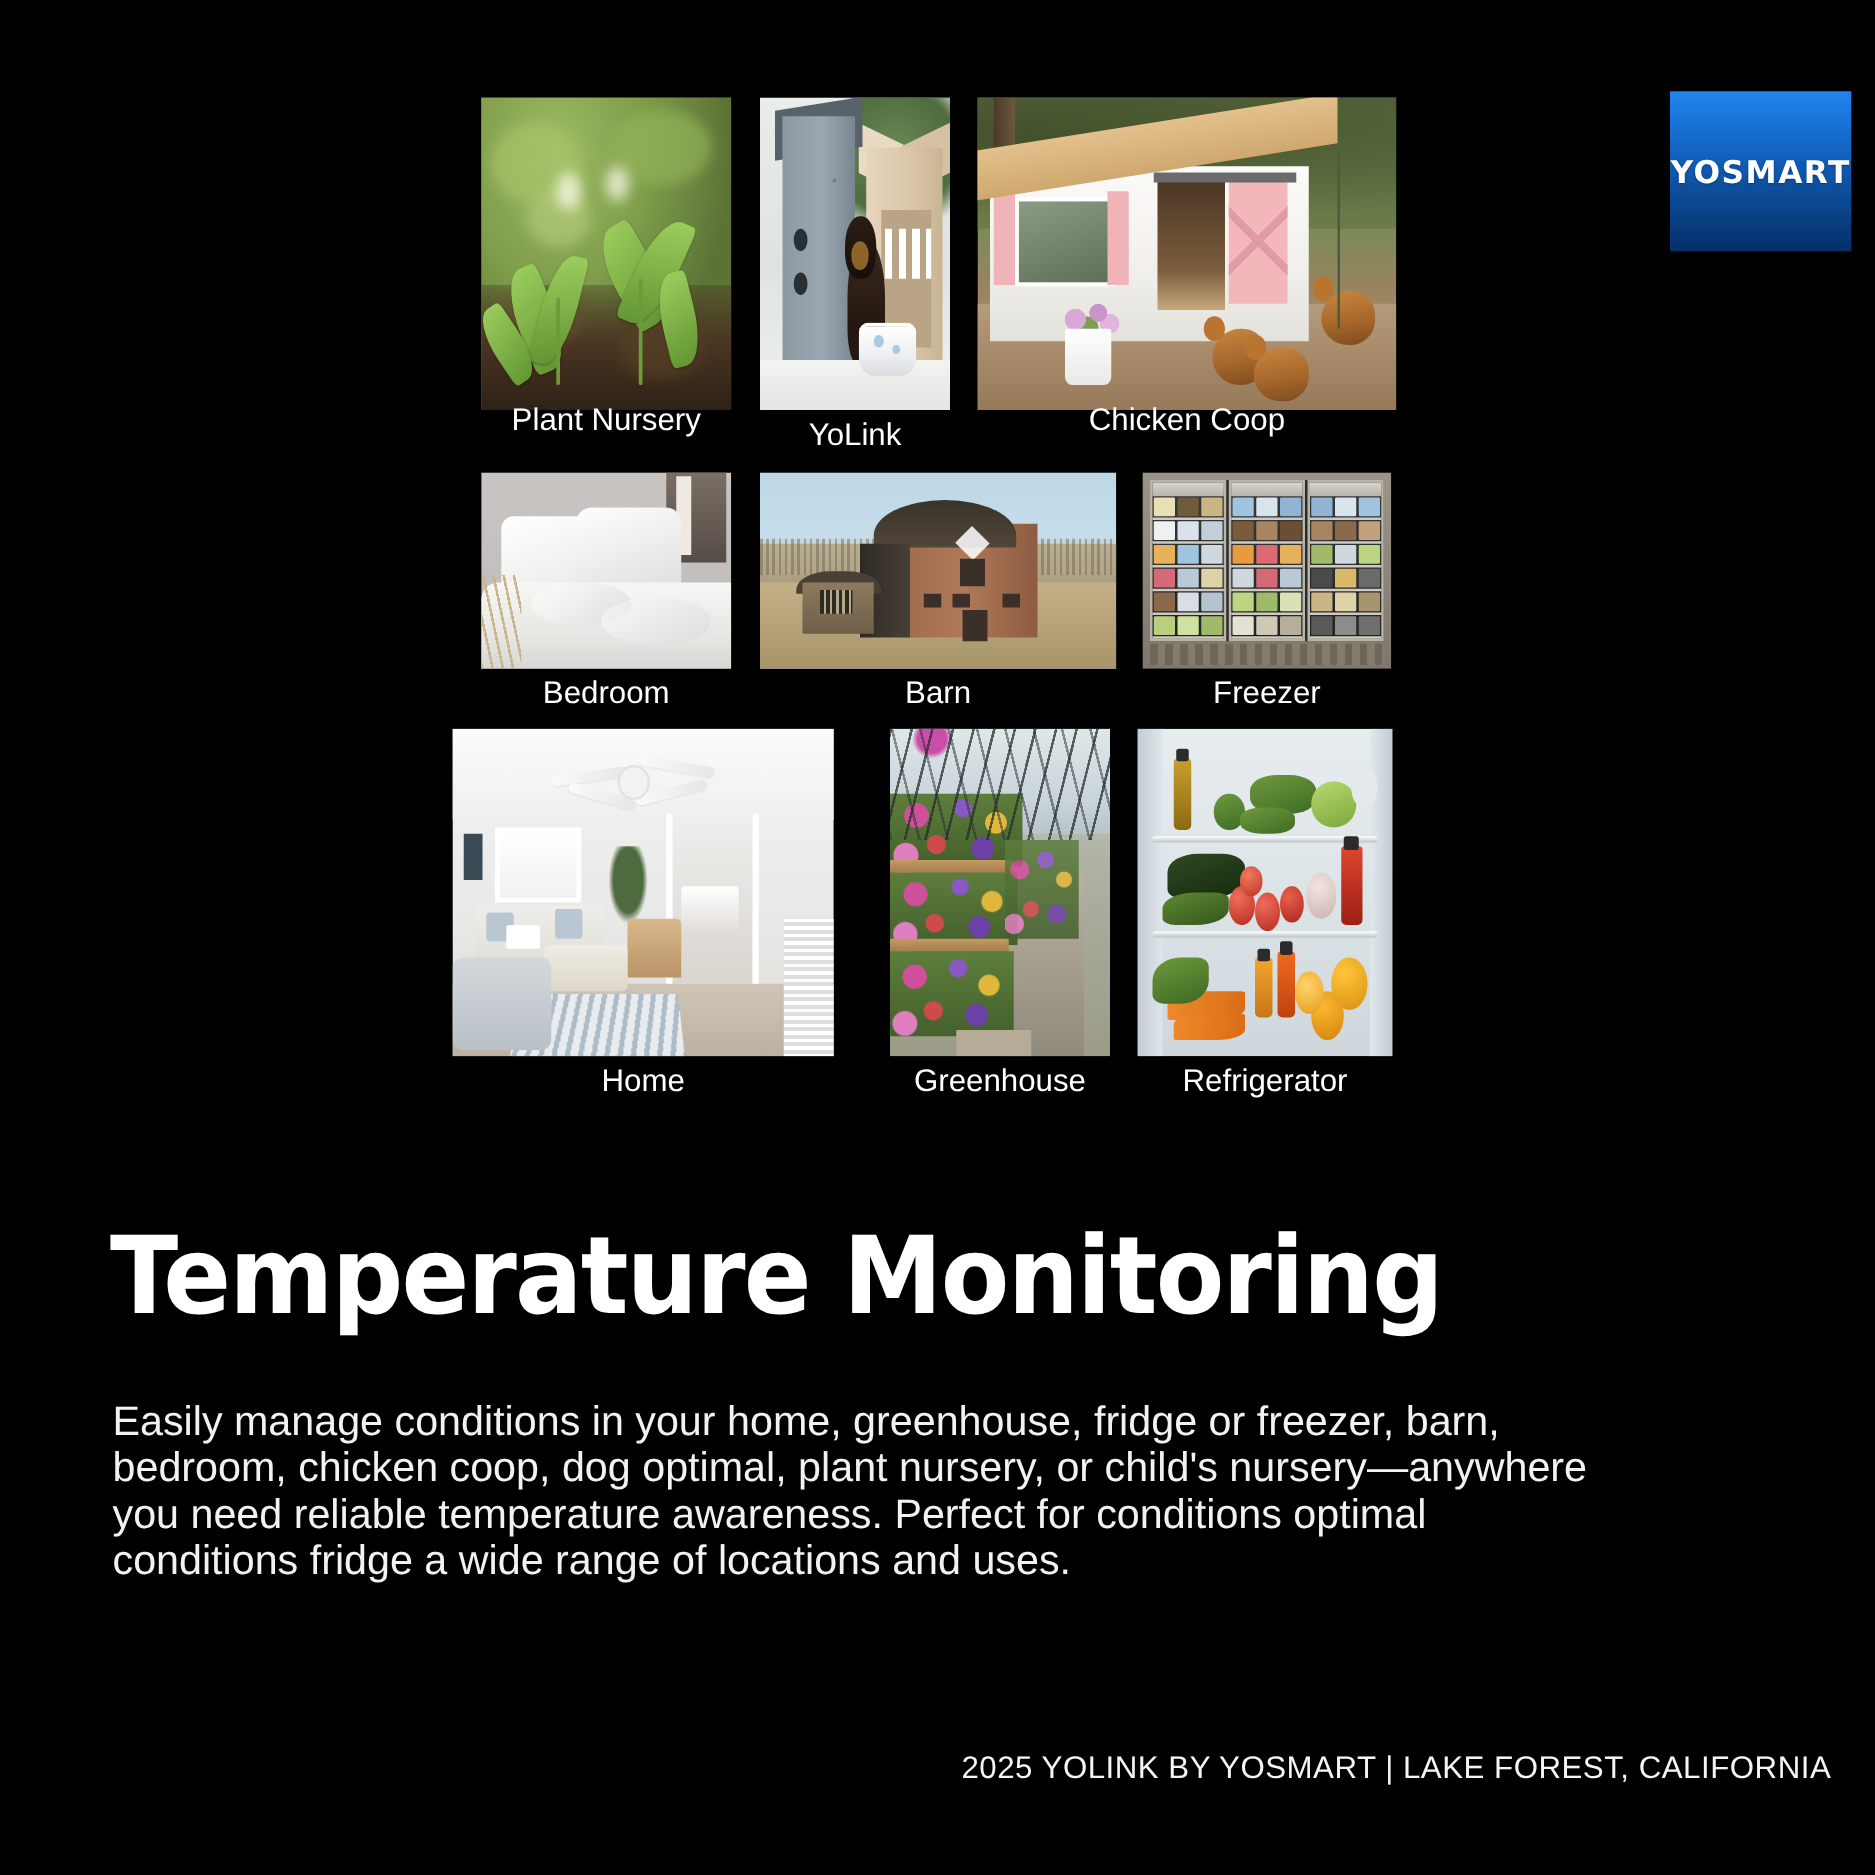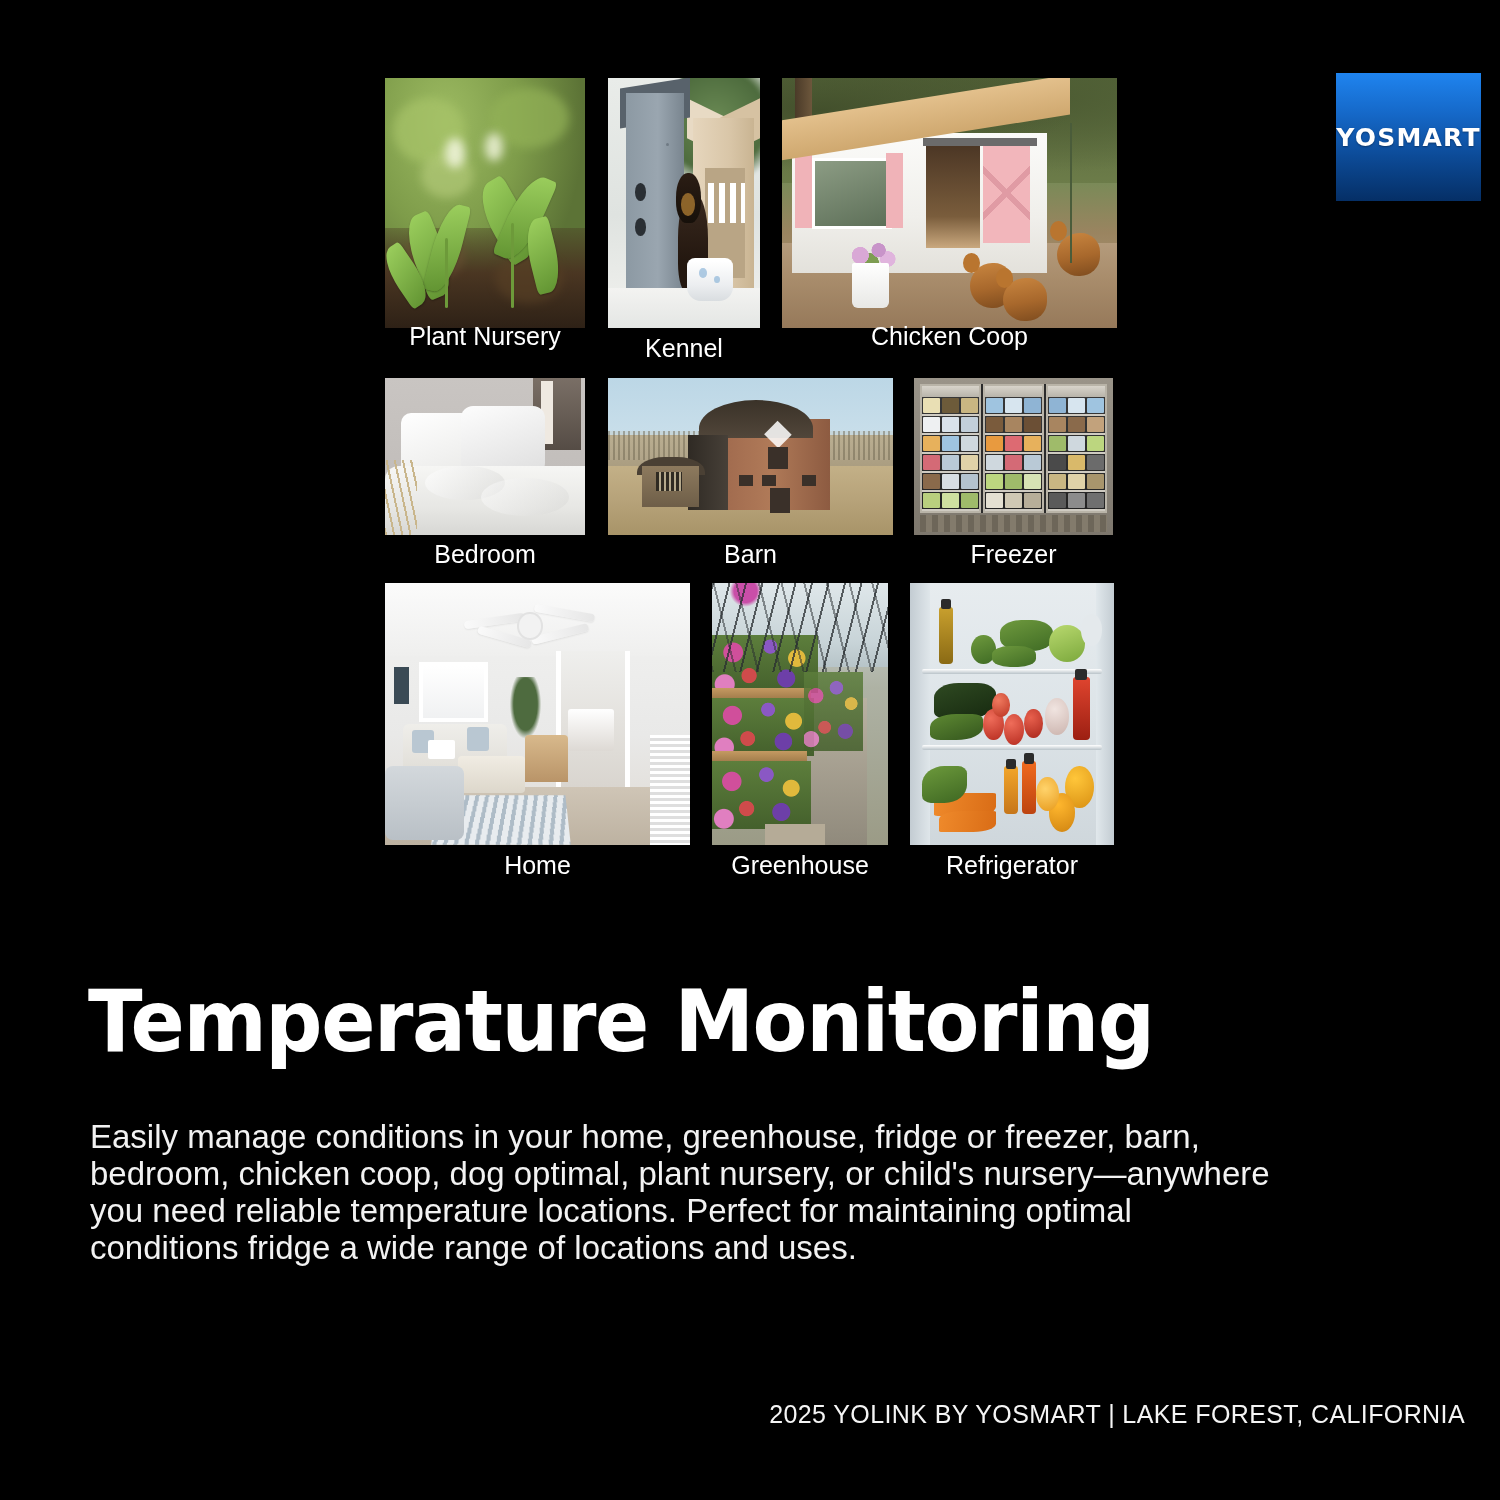--- a/index.html
+++ b/index.html
@@ -61,21 +61,21 @@
 
   
   #c-plant  { left: 385px;  top: 78px;  width: 200px; height: 250px; }
   #c-kennel { left: 608px;  top: 78px;  width: 152px; height: 250px; }
   #c-coop   { left: 782px;  top: 78px;  width: 335px; height: 250px; }
   
   #c-bed    { left: 385px;  top: 378px; width: 200px; height: 157px; }
   #c-barn   { left: 608px;  top: 378px; width: 285px; height: 157px; }
   #c-freeze { left: 914px;  top: 378px; width: 199px; height: 157px; }
   
-  #c-home   { left: 385px;  top: 583px; width: 305px; height: 262px; }
+  #c-home   { left: 362px;  top: 583px; width: 305px; height: 262px; }
   #c-green  { left: 712px;  top: 583px; width: 176px; height: 262px; }
   #c-fridge { left: 910px;  top: 583px; width: 204px; height: 262px; }
 
   
   .scene { position: absolute; inset: 0; }
   .sh { position: absolute; }
 
   
   .pn-bg { inset: 0; background:
       radial-gradient(ellipse at 30% 18%, #9dbb62 0%, #7e9c4a 38%, #5c7336 70%),
@@ -351,21 +351,21 @@
         <div class="sh" style="left:38%;top:26%;width:3px;height:3px;background:#6f7a84;border-radius:50%"></div>
         <div class="sh kn-dog-body"></div>
         <div class="sh kn-dog-head"></div>
         <div class="sh kn-dog-tan"></div>
         <div class="sh kn-floor"></div>
         <div class="sh kn-bowl"></div>
         <div class="sh" style="left:60%;top:76%;width:5%;height:4%;background:#8fb6d8;border-radius:50%;opacity:.7"></div>
         <div class="sh" style="left:70%;top:79%;width:4%;height:3%;background:#8fb6d8;border-radius:50%;opacity:.7"></div>
       </div>
     </div>
-    <div class="caption" style="top:256px">Kennel</div>
+    <div class="caption" style="top:256px">YoLink</div>
   </div>
 
   <div class="cell" id="c-coop">
     <div class="thumb">
       <div class="scene">
         <div class="sh cc-sky"></div>
         <div class="sh cc-trees"></div>
         <div class="sh cc-trunk"></div>
         <div class="sh cc-ground"></div>
         <div class="sh cc-body"></div>
@@ -637,17 +637,17 @@
     <div class="caption" style="top:268px">Refrigerator</div>
   </div>
 
 </div>
 
 <div class="headline">Temperature Monitoring</div>
 
 <div class="body-copy">
   <p>Easily manage conditions in your home, greenhouse, fridge or freezer, barn,</p>
   <p>bedroom, chicken coop, dog optimal, plant nursery, or child's nursery—anywhere</p>
-  <p>you need reliable temperature locations. Perfect for maintaining optimal</p>
+  <p>you need reliable temperature awareness. Perfect for conditions optimal</p>
   <p>conditions fridge a wide range of locations and uses.</p>
 </div>
 
 <div class="footer">2025 YOLINK BY YOSMART | LAKE FOREST, CALIFORNIA</div>
 
 </body></html>

